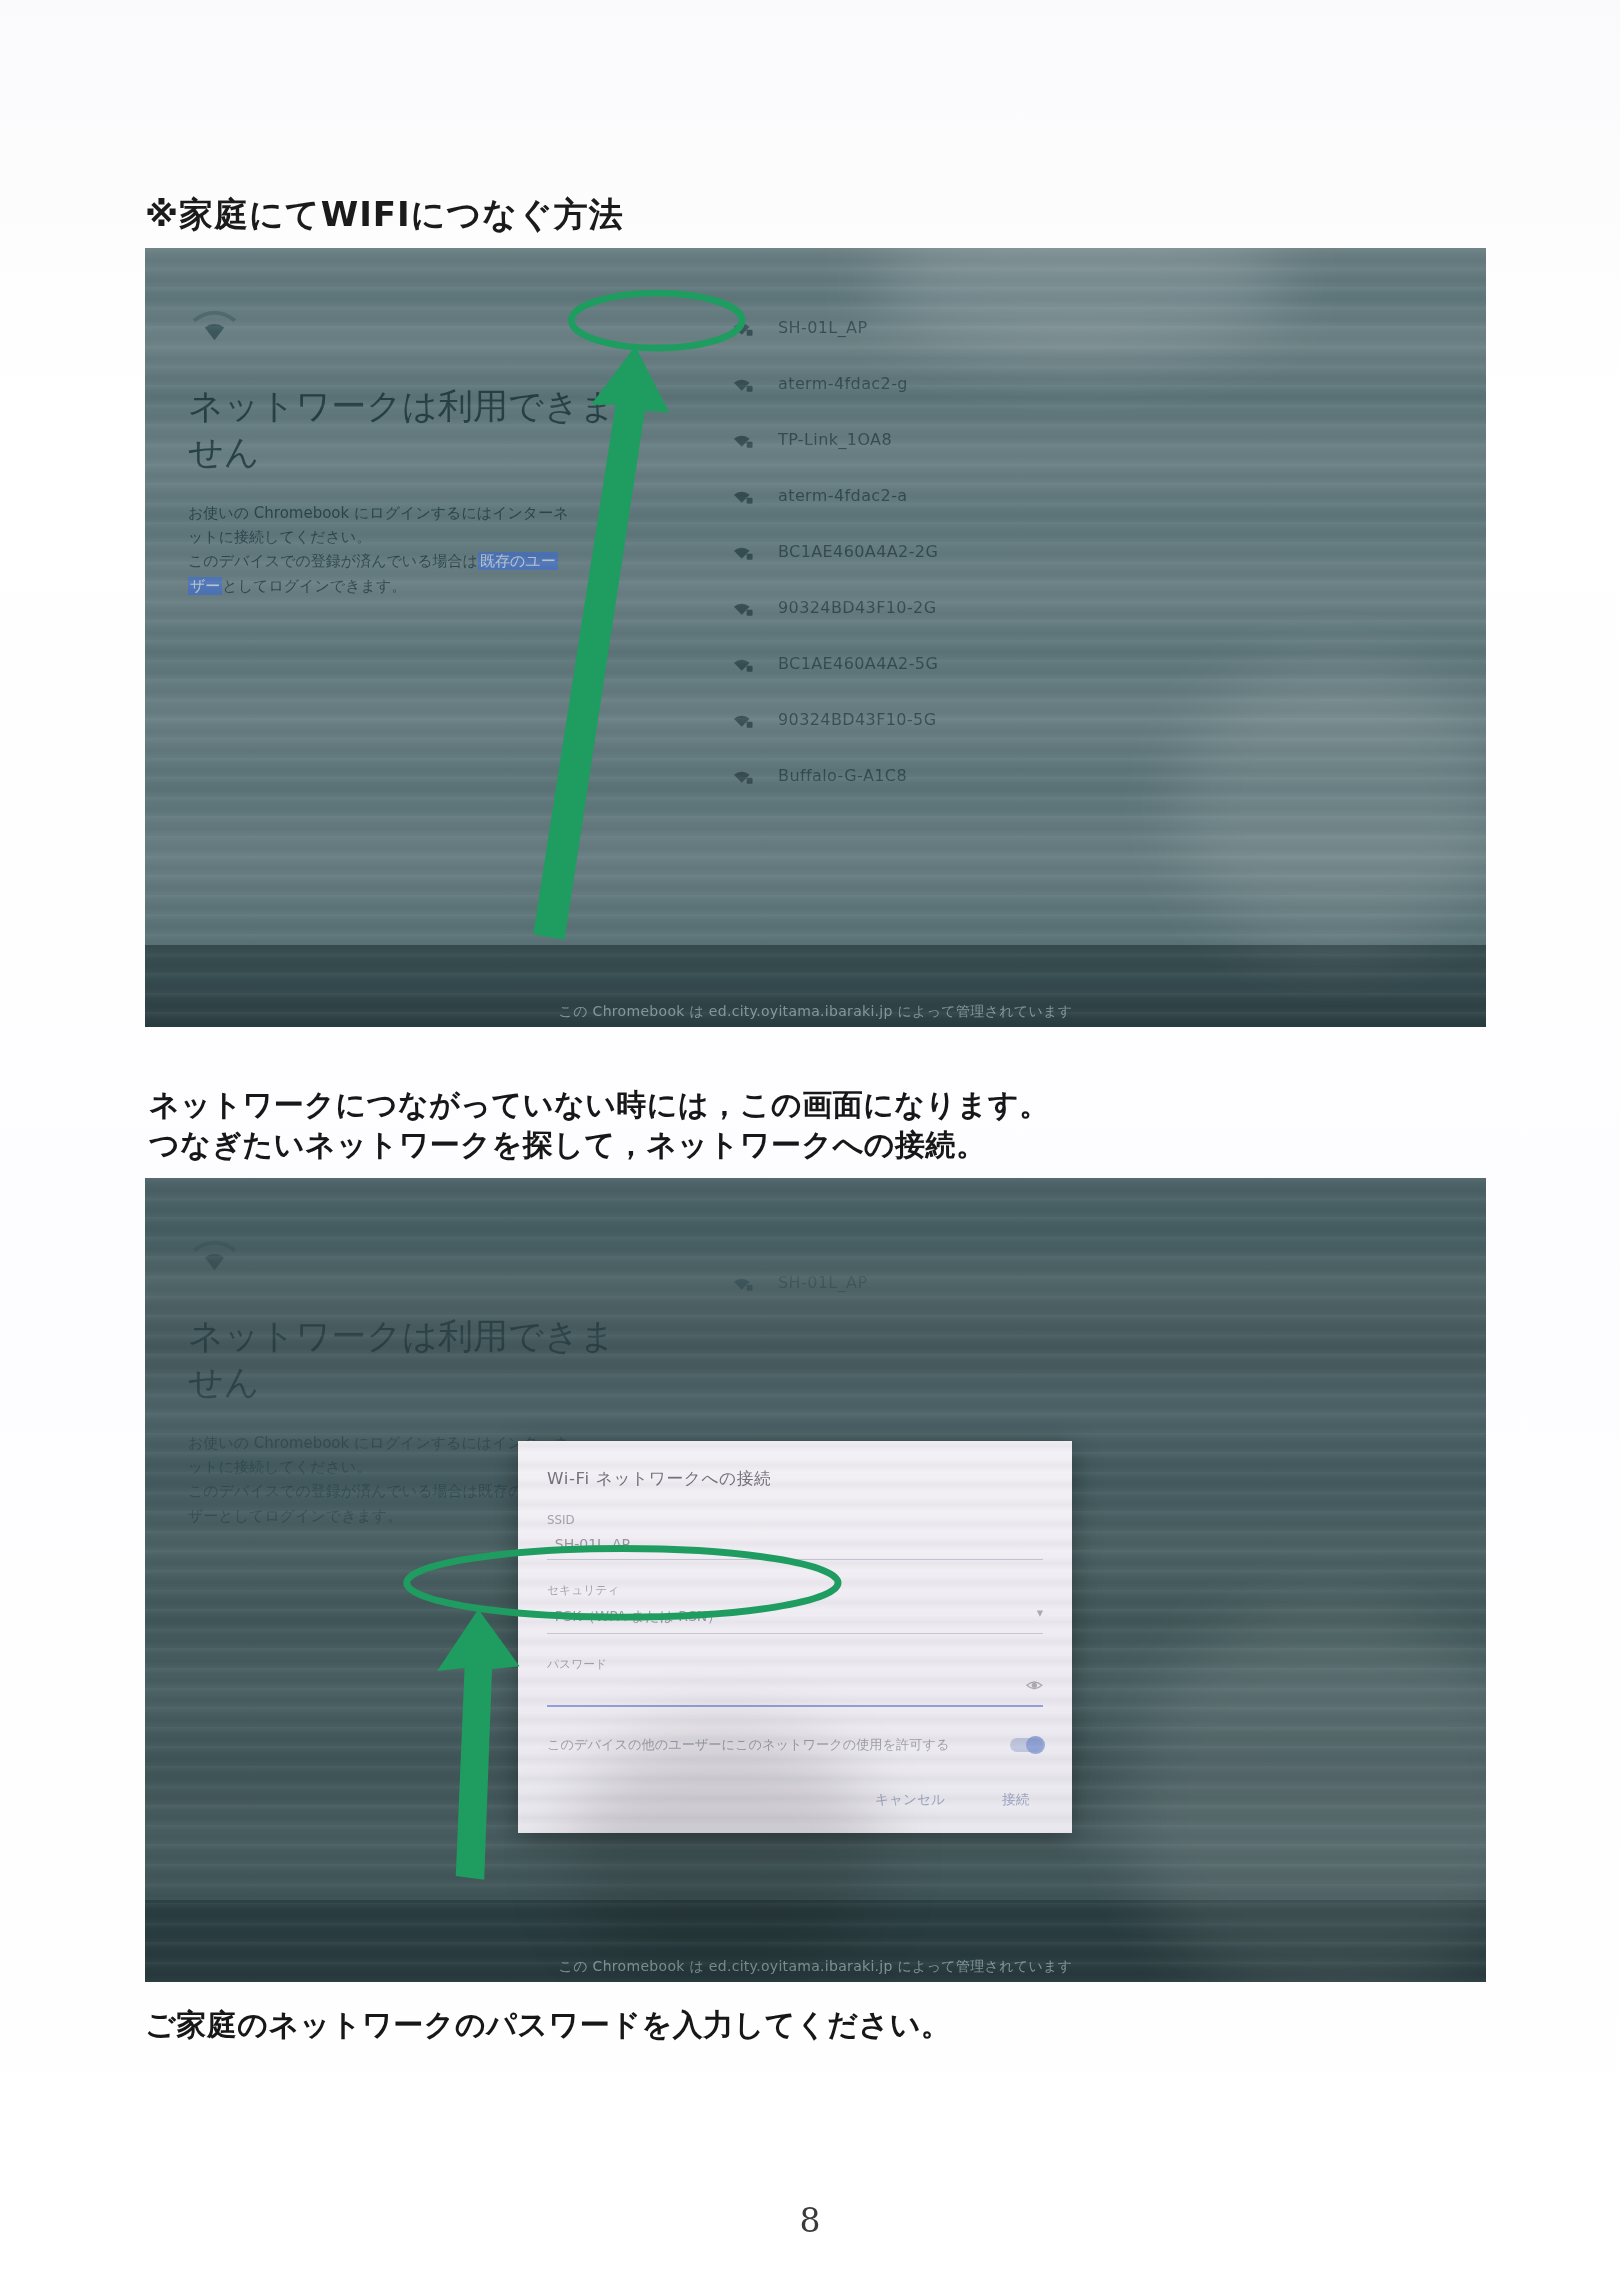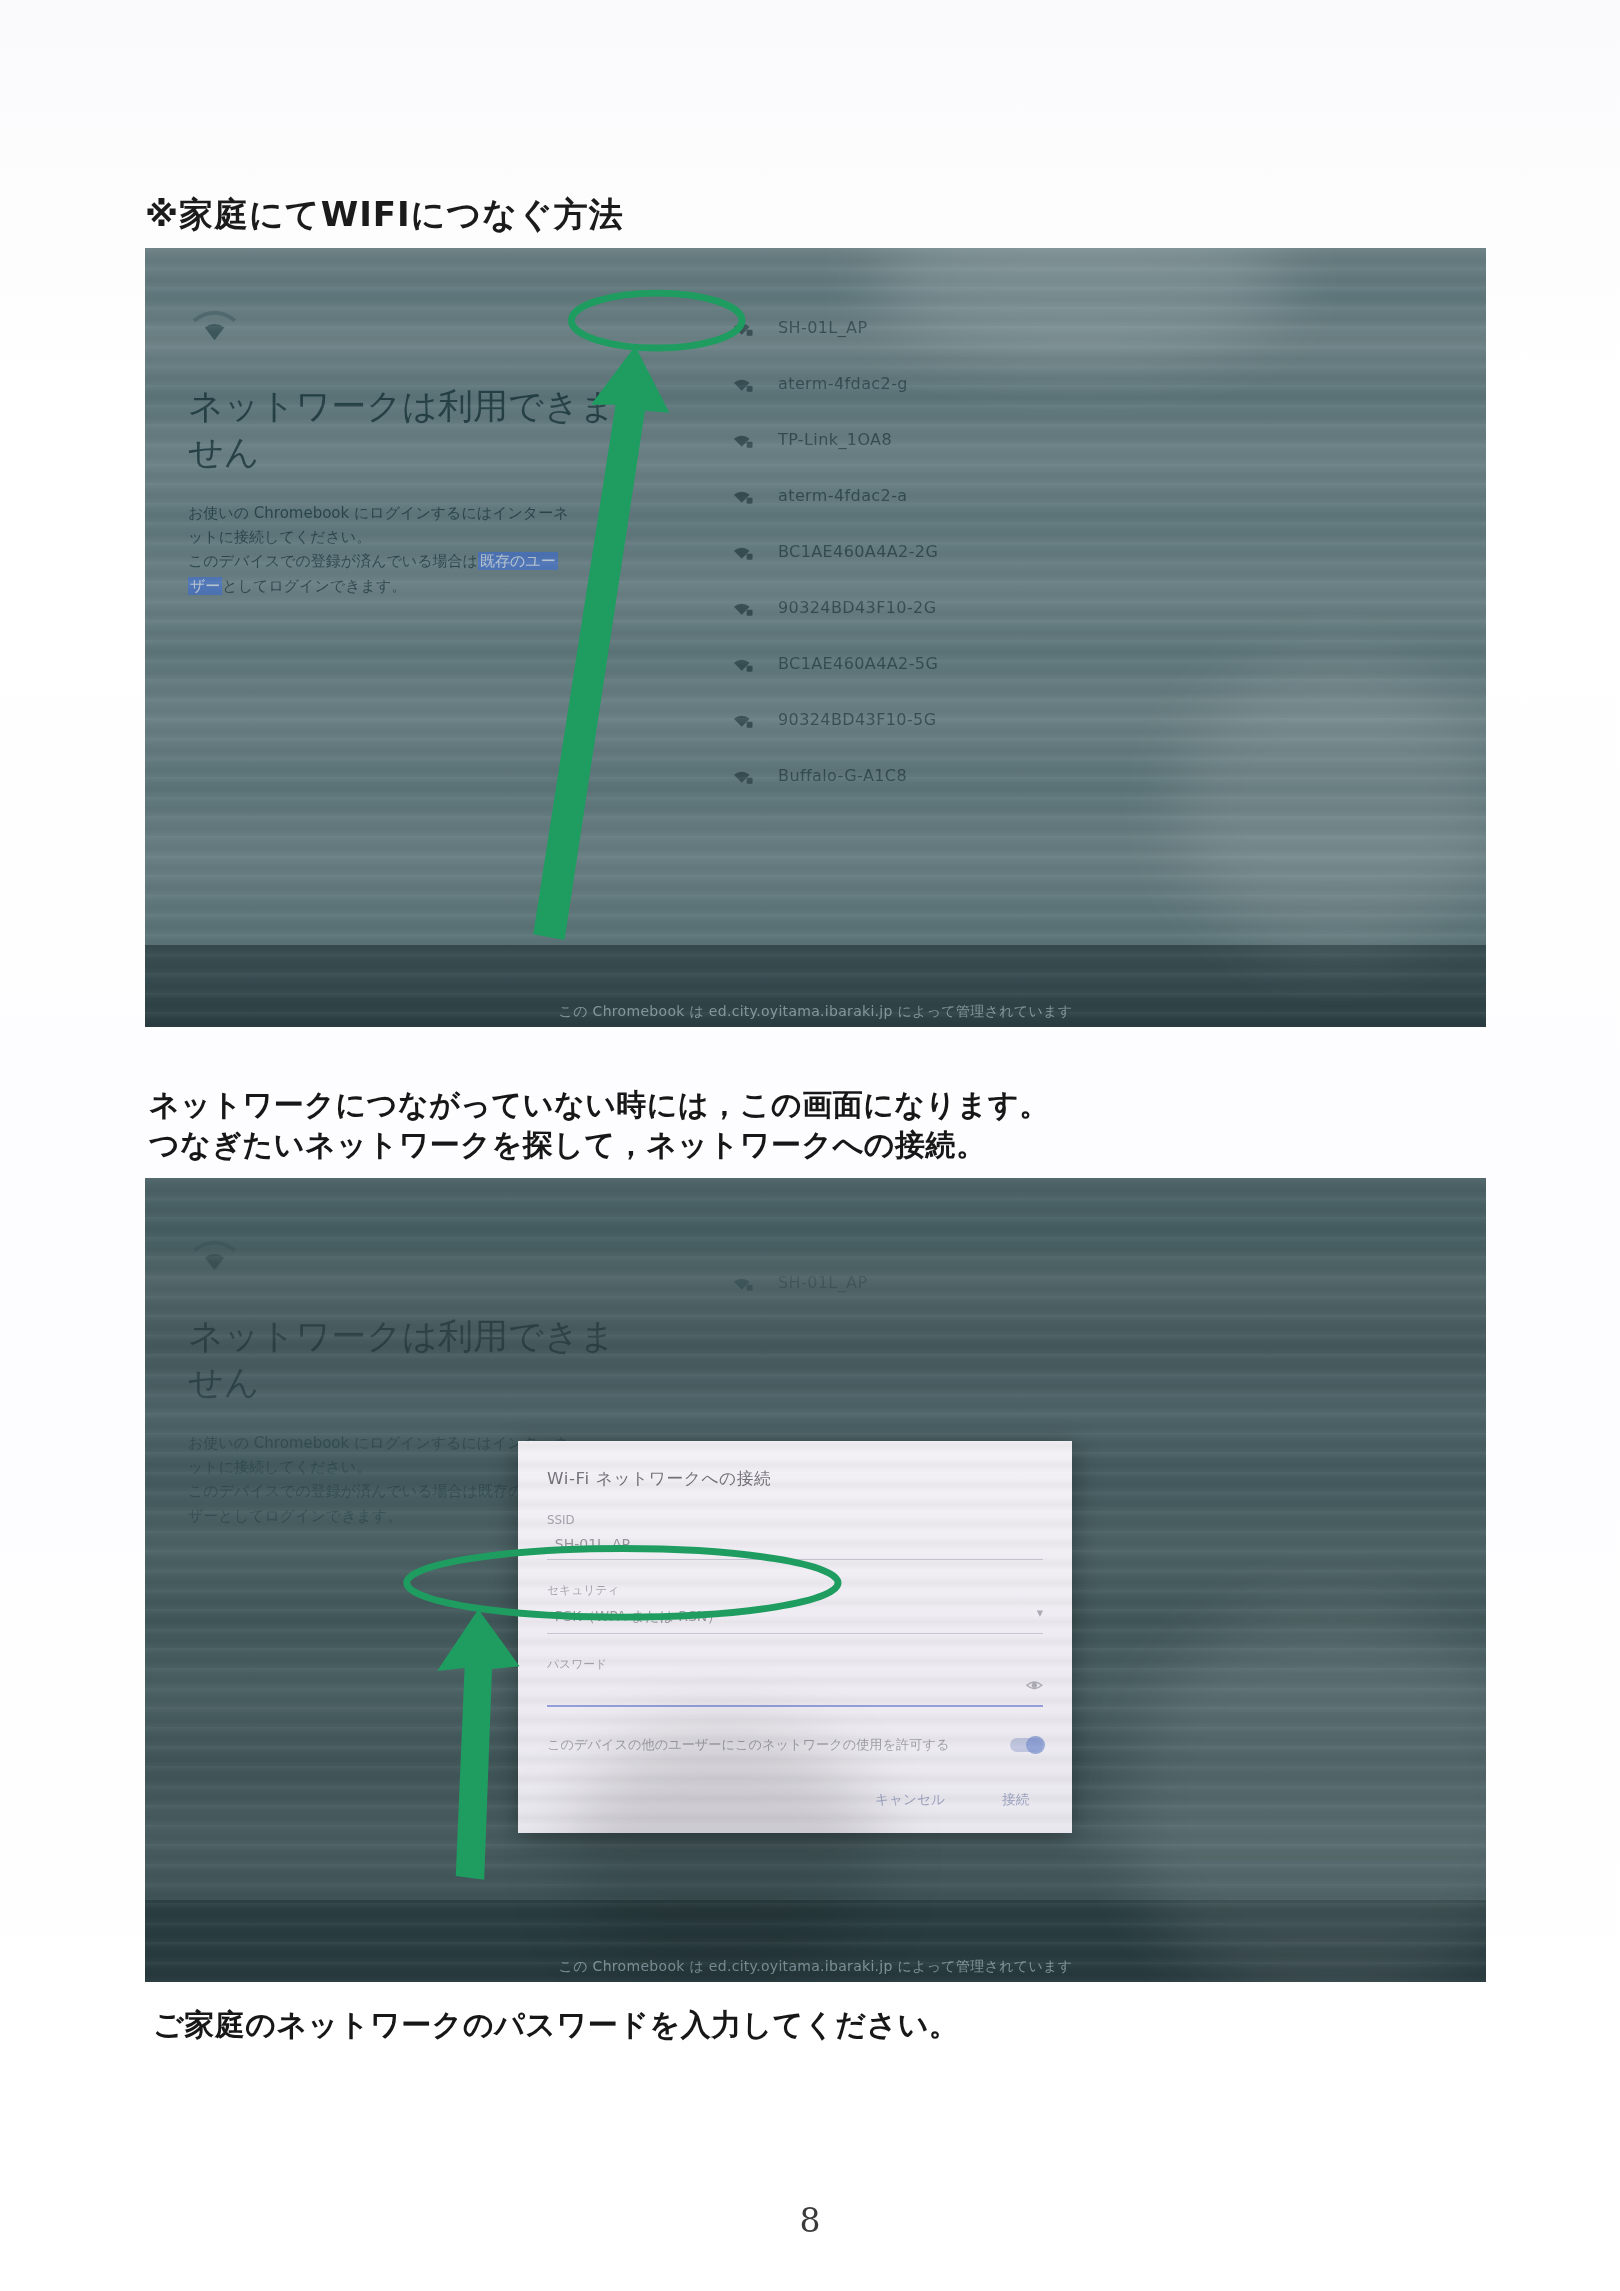--- a/index.html
+++ b/index.html
@@ -298,21 +298,21 @@
     position: absolute;
     font-size: 30px;
     line-height: 1.33;
     font-weight: 700;
     color: #171717;
     letter-spacing: 0.5px;
     font-family: "DejaVu Sans", sans-serif;
     white-space: nowrap;
   }
   #caption-1 { left: 149px; top: 1041px; margin-top: 44px; }
-  #caption-2 { left: 153px; top: 2005px; }
+  #caption-2 { left: 145px; top: 2005px; }
 
   .page-number {
     position: absolute;
     left: 0;
     right: 0;
     top: 2201px;
     text-align: center;
     font-size: 33px;
     color: #3a3a3a;
     font-family: "DejaVu Serif", serif;

